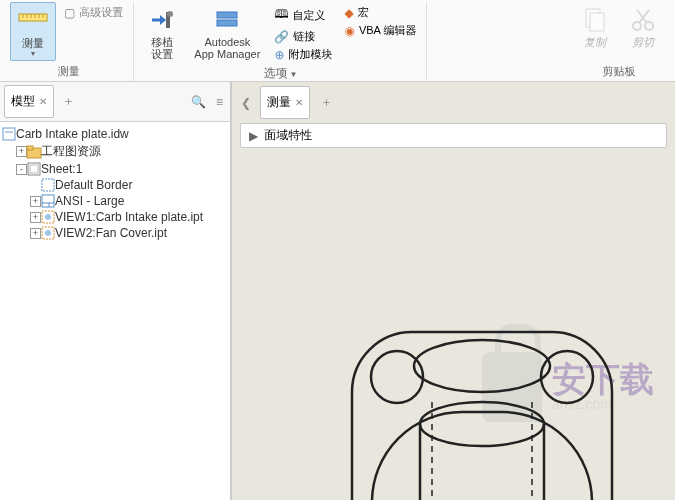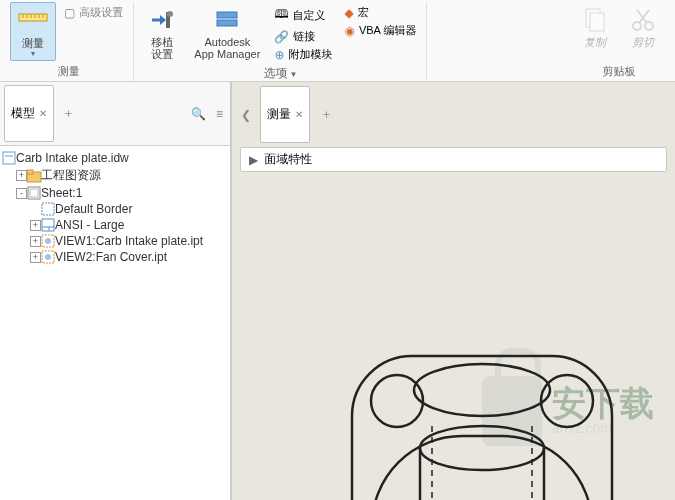--- a/index.html
+++ b/index.html
@@ -20,21 +20,21 @@
   .small-row { display: flex; align-items: center; gap: 4px; padding: 1px 4px; cursor: pointer; border-radius: 2px; white-space: nowrap; }
   .small-row .label { font-size: 11px; }
   .dropdown-arrow { font-size: 8px; color: #666; margin-left: 2px; }
 
   
   .workspace { display: flex; position: absolute; top: 82px; bottom: 0; left: 0; right: 0; }
 
   
   .sidebar { width: 232px; background: #fff; border-right: 2px solid #ccc; display: flex; flex-direction: column; }
   .sidebar-tabs { display: flex; align-items: center; border-bottom: 1px solid #d0d0d0; padding: 3px 4px; gap: 4px; background: #f7f7f7; }
-  .tab-chip { display: flex; align-items: center; gap: 4px; background: #fff; border: 1px solid #c0c0c0; border-radius: 2px; padding: 19px 6px; }
+  .tab-chip { display: flex; align-items: center; gap: 4px; background: #fff; border: 1px solid #c0c0c0; border-radius: 2px; padding: 7px 6px; }
   .tab-close { color: #888; cursor: pointer; font-size: 10px; }
   .tab-plus { color: #888; cursor: pointer; padding: 0 4px; }
   .tab-spacer { flex: 1; }
   .tab-iconbtn { color: #888; cursor: pointer; padding: 0 3px; }
 
   .tree { padding: 4px 2px; font-family: "Consolas", monospace; font-size: 12px; color: #333; }
   .tree-row { display: flex; align-items: center; gap: 0; padding: 1px 0; cursor: pointer; white-space: nowrap; }
   .tree-indent { display: inline-block; }
   .exp { width: 11px; height: 11px; border: 1px solid #999; display: inline-flex; align-items: center; justify-content: center; font-size: 9px; line-height: 1; background: #fff; color: #555; }
   .exp.none { border: none; }
@@ -44,21 +44,21 @@
   .canvas-wrap { flex: 1; display: flex; flex-direction: column; background: #e9e7dd; }
   .canvas-tabs { display: flex; align-items: center; padding: 4px 6px; gap: 6px; }
   .panel-strip { margin: 0 8px 4px; }
   .collapsible { background: #fff; border: 1px solid #c8c8c8; border-radius: 2px; padding: 3px 8px; display: flex; align-items: center; gap: 6px; cursor: pointer; }
   .canvas { flex: 1; position: relative; overflow: hidden; }
 
   
   .watermark { position: absolute; left: 250px; top: 200px; opacity: 0.3; color: #999; pointer-events: none; display:flex; align-items:center; gap:10px;}
   .watermark .lock { width:60px; height:70px; border-radius:8px; background:#bbb; position:relative; }
   .watermark .lock::before { content:""; position:absolute; width:34px; height:30px; border:6px solid #bbb; border-bottom:none; border-radius:17px 17px 0 0; top:-28px; left:13px; }
-  .watermark .txt { font-size:34px; font-weight:bold; color:#14532d; line-height:1; }
+  .watermark .txt { font-size:34px; font-weight:bold; color:#4c1d95; line-height:1; }
   .watermark .sub { font-size:14px; color:#bbb; }
 
   svg { overflow: visible; }
 </style>
 </head>
 <body>
 
 <div class="ribbon">
 
   <div class="ribbon-group">

